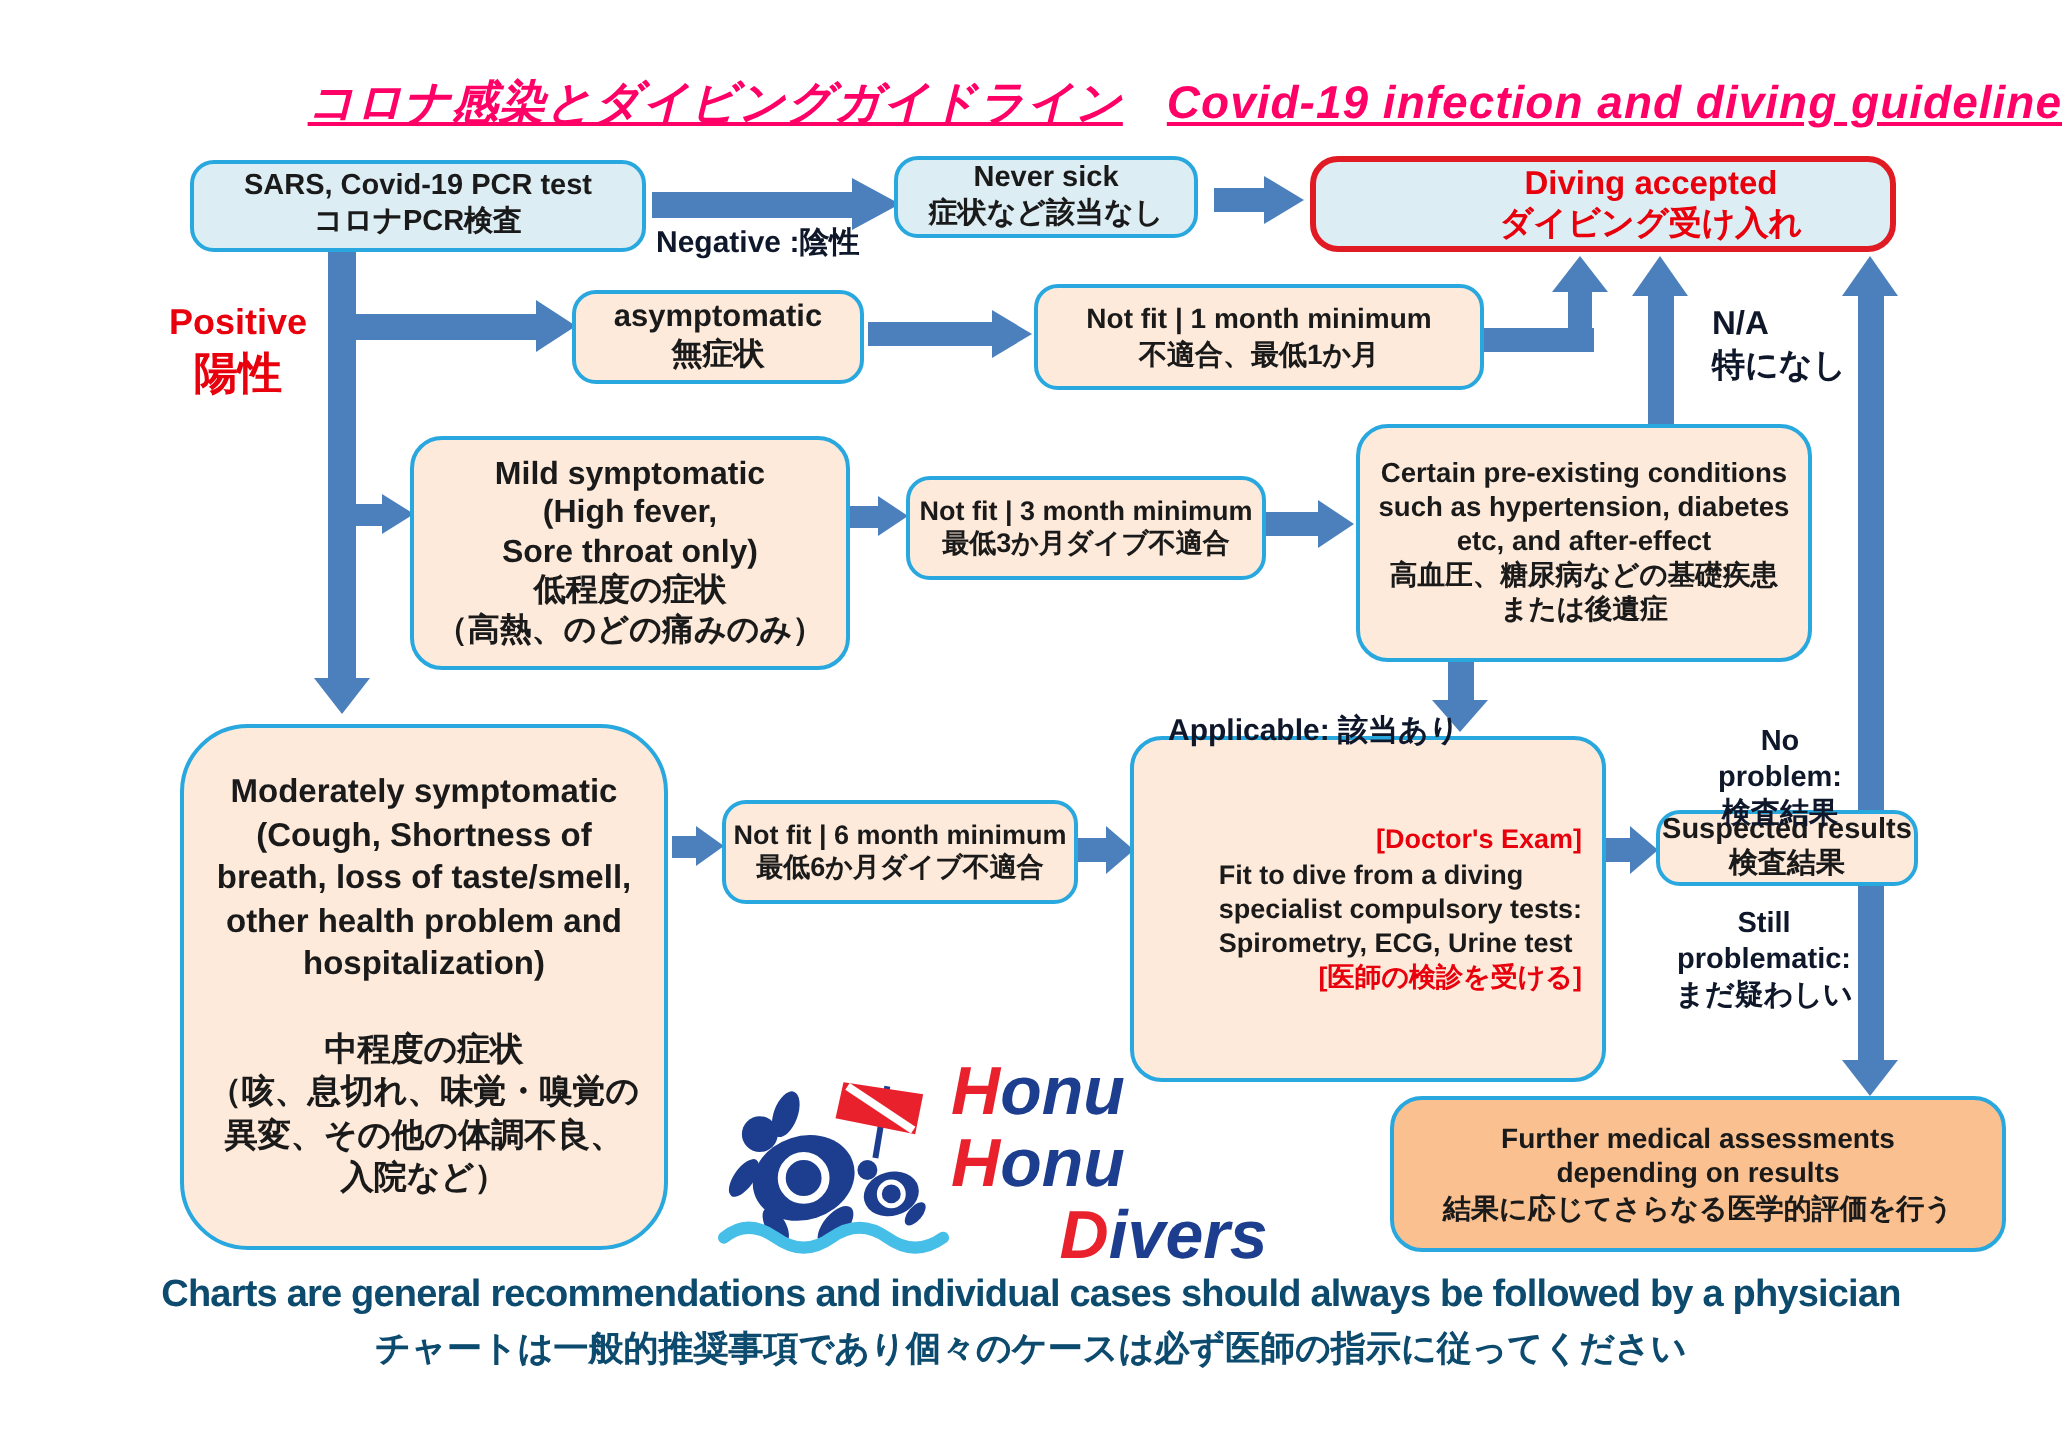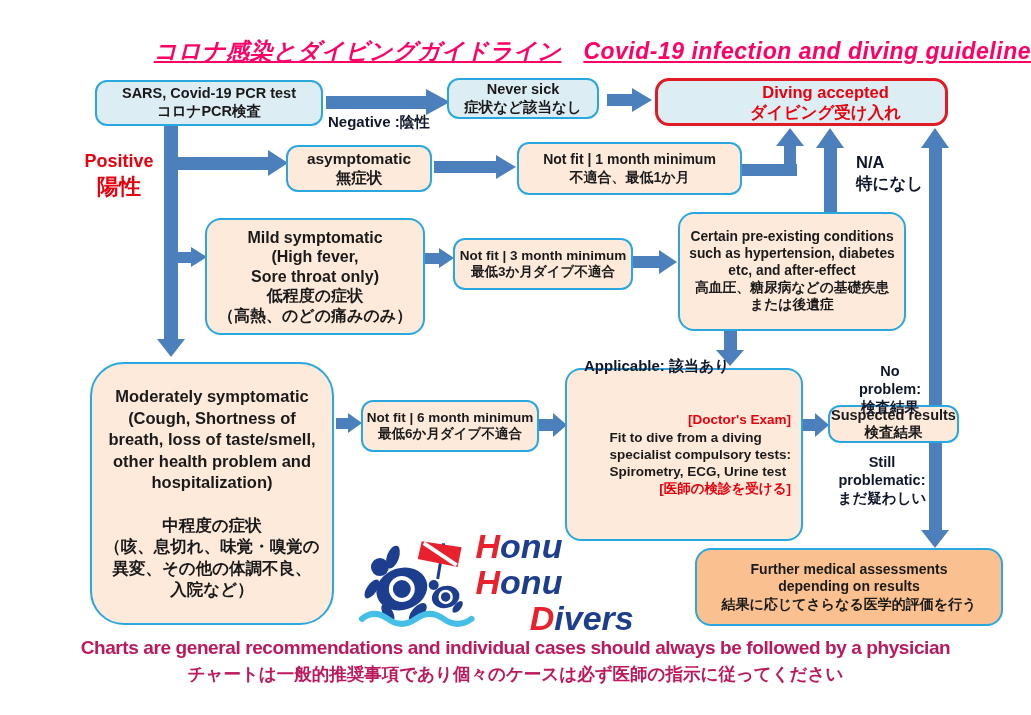--- a/index.html
+++ b/index.html
@@ -23,21 +23,21 @@
 
   .lab{position:absolute;font-weight:bold;color:#0f172a;z-index:3;line-height:1.25;}
   .red-text{color:#E8000D;}
 
   .logo{position:absolute;left:358px;top:531px;width:300px;height:104px;display:flex;align-items:center;z-index:2;}
   .logo-text{font-weight:bold;font-style:italic;font-size:34px;line-height:1.05;letter-spacing:0px;}
   .logo-text .l-red{color:#E8212D;}
   .logo-text .l-blue{color:#1D3E8F;}
   .logo-line2{text-align:center;padding-left:30px;}
 
-  .footer{position:absolute;left:0;right:0;text-align:center;color:#be185d;z-index:3;}
+  .footer{position:absolute;left:0;right:0;text-align:center;color:#0c4a6e;z-index:3;}
   .footer-en{top:637px;font-size:19px;font-weight:bold;letter-spacing:-0.4px;}
   .footer-jp{top:662px;font-size:17.5px;font-weight:bold;}
 </style>
 </head>
 <body>
 
 <div id="canvas">
 
   <div class="title">
     <span class="title-inner">

